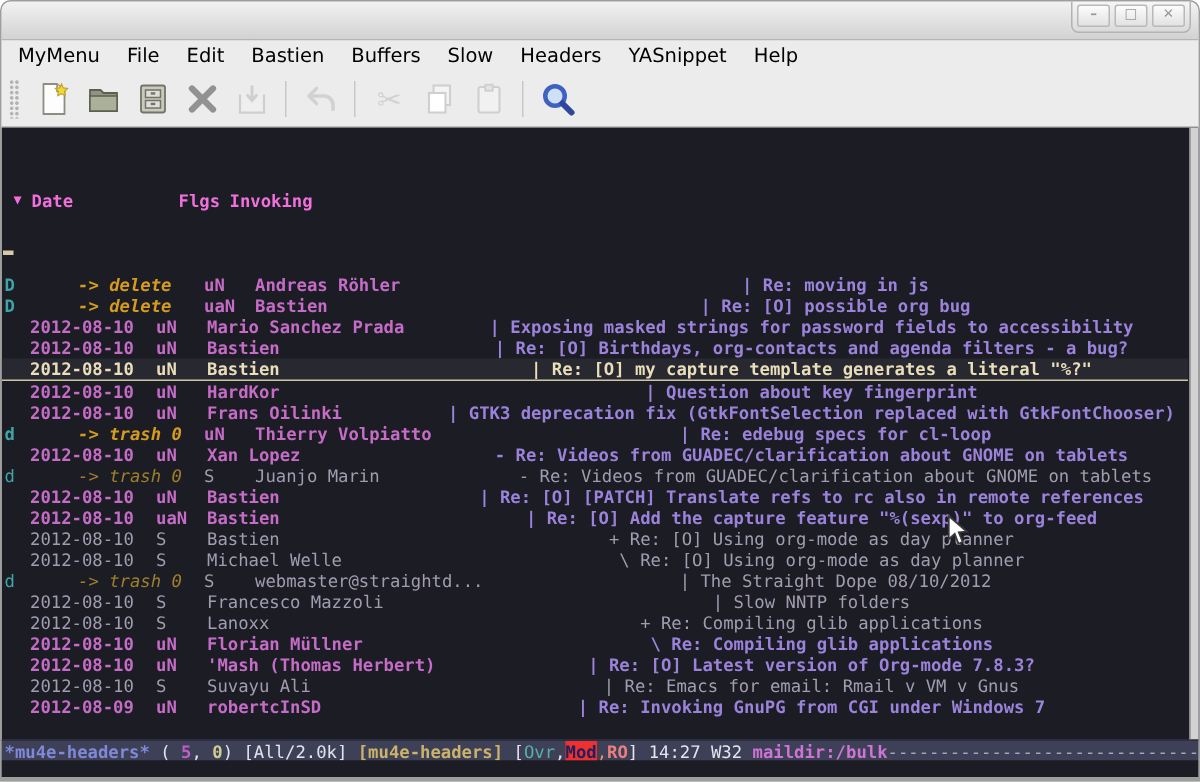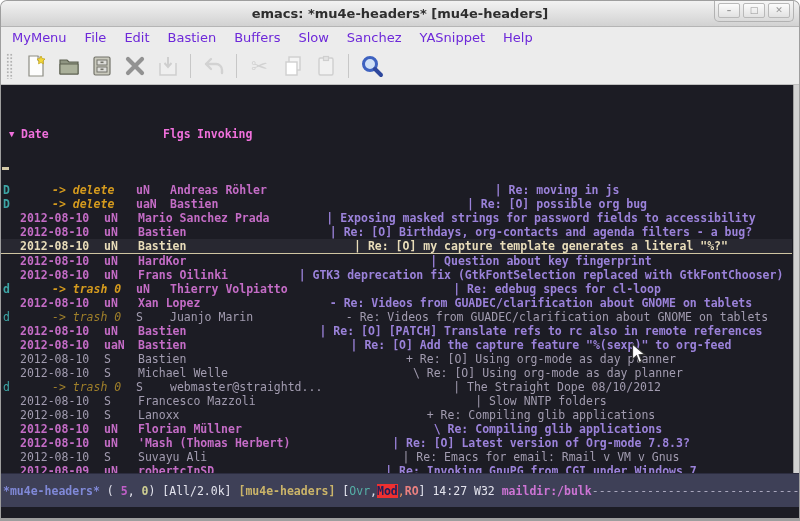--- a/index.html
+++ b/index.html
@@ -20,21 +20,21 @@
                   border:1px solid #b2b2b2; border-top:none;
                   border-radius:0 0 5px 5px; padding:2px 3px 3px; }
   .win-btn { width:22px; height:15px; border:1px solid #b9b9b9; border-radius:2px;
              background:linear-gradient(#fcfcfc,#e2e2e2); color:#979797;
              font-size:9px; font-weight:bold; display:flex; align-items:center;
              justify-content:center; line-height:1; }
 
   
   .menubar { height:21px; background:#ececec; display:flex; align-items:center;
              padding-left:2px; }
-  .menu-item { font-size:13px; color:#6d28d9; padding:1px 9px; cursor:default; }
+  .menu-item { font-size:13px; color:#000000; padding:1px 9px; cursor:default; }
 
   
   .toolbar { height:37px; background:#ececec; border-bottom:1px solid #bfbfbf;
              display:flex; align-items:center; padding-left:5px; }
   .grip { width:7px; height:26px; margin:0 6px 0 0;
           background-image:radial-gradient(circle,#b1b1b1 1px,transparent 1.3px);
           background-size:3.5px 3.5px; }
   .tool-btn { width:33px; height:31px; display:flex; align-items:center;
               justify-content:center; }
   .tb-sep { width:1px; height:24px; background:#c7c7c7; margin:0 6px; }
@@ -43,21 +43,21 @@
   .content { display:flex; flex-direction:column; height:434px; background:#1c1c24; }
   .textarea { flex:1; position:relative; overflow:hidden;
               font-family:"DejaVu Sans Mono", monospace; font-size:11.5px;
               line-height:14px; padding-right:7px; white-space:pre; }
   .scrollbar { position:absolute; right:0; top:0; bottom:0; width:6px;
                background:#d2d2d2; border-left:1px solid #9f9f9f; }
   .headerline { display:flex; height:14px; font-weight:bold; color:#f070dc;
                 padding-left:8px; }
   .h-sort { width:12px; font-size:9px; }
   .h-date { width:98px; }
-  .h-flags { width:34px;margin-left:44px; }
+  .h-flags { width:34px; }
   .h-from { width:152px; }
   .row { display:flex; height:14px; white-space:pre; }
   .c-mark { flex:none; width:19px; padding-left:2px; color:#3da5a5; }
   .c-date { flex:none; width:84px; }
   .c-flags { flex:none; width:34px; }
   .c-from { flex:none; width:152px; overflow:hidden; }
   .c-subj { flex:1; overflow:hidden;text-align:center; }
   .row.unread { font-weight:bold; }
   .row.unread .c-date, .row.unread .c-flags, .row.unread .c-from { color:#c46cc6; }
   .row.unread .c-subj { color:#9b82da; }
@@ -66,51 +66,50 @@
   .c-date.action { color:#d59b1e !important; font-style:italic;margin-left:32px; }
   .row.seen .c-date.action { color:#9f7f2a !important; }
   .row.current { background:#282831; font-weight:bold; height:15px;
                  border-bottom:1px solid #cfc5a2; }
   .row.current .c-date, .row.current .c-flags, .row.current .c-from,
   .row.current .c-subj { color:#e9ddba; }
   .cursor-block { position:absolute; left:1px; top:82px; width:7px; height:3px;
                   background:#d5caa8; }
 
   
-  .modeline { height:34px; background:#3e4057; border-top:1px solid #2c2d40;
+  .modeline { height:14px; background:#3e4057; border-top:1px solid #2c2d40;
               display:flex; align-items:center; padding-left:2px;
               font-family:"DejaVu Sans Mono", monospace; font-size:11.5px;
               white-space:pre; overflow:hidden; }
   .echo { height:12px; background:#1c1c24; }
 
   
   .mouse { position:absolute; left:630px; top:342px; z-index:50; }
 </style>
 </head>
 <body>
 
 <div class="window">
 
   <div class="titlebar">
-    <span class="title">emacs: *mu4e-headers* [mu4e-headers]</span>
     <div class="win-controls">
       <div class="win-btn">–</div>
       <div class="win-btn">□</div>
       <div class="win-btn">✕</div>
     </div>
   </div>
 
   <div class="menubar">
       <span class="menu-item">MyMenu</span>
       <span class="menu-item">File</span>
       <span class="menu-item">Edit</span>
       <span class="menu-item">Bastien</span>
       <span class="menu-item">Buffers</span>
       <span class="menu-item">Slow</span>
-      <span class="menu-item">Sanchez</span>
+      <span class="menu-item">Headers</span>
       <span class="menu-item">YASnippet</span>
       <span class="menu-item">Help</span>
     </div>
 
   <div class="toolbar">
     <div class="grip"></div>
 
     <div class="tool-btn">
       <svg width="24" height="24" viewBox="0 0 24 24">
         <path d="M5 2h9l5 5v15H5z" fill="#fdfdfd" stroke="#8d8d84" stroke-width="1.2"></path>

